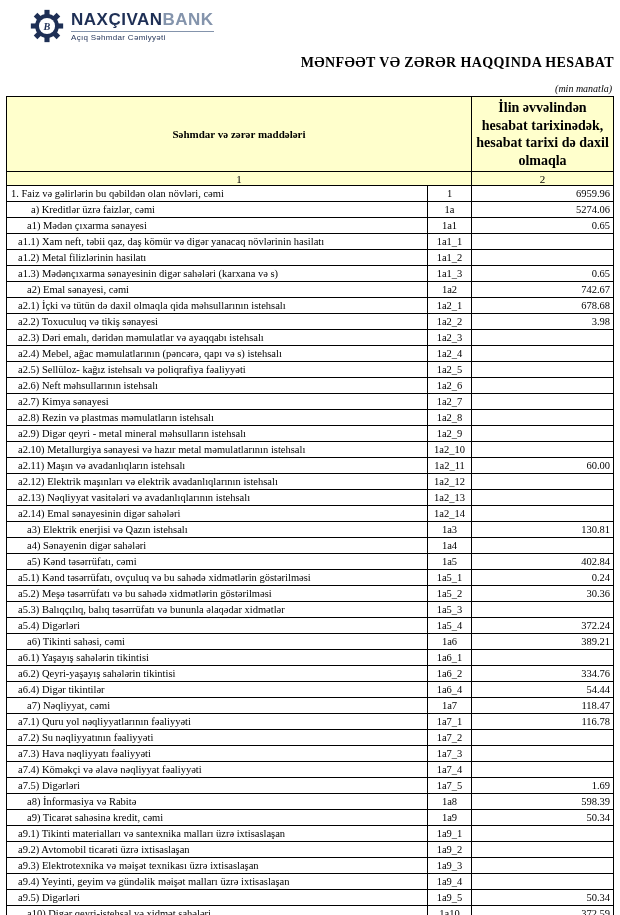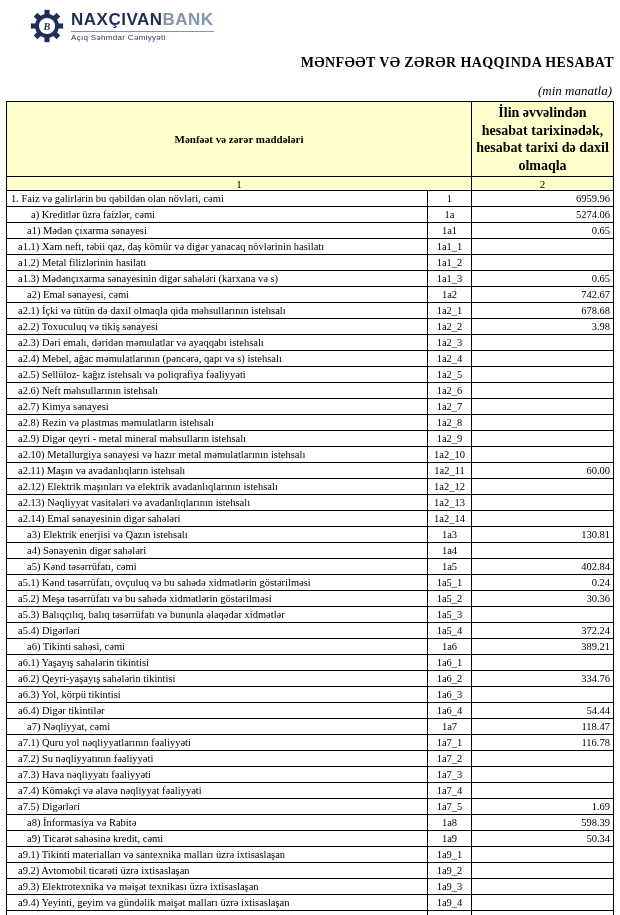--- a/index.html
+++ b/index.html
@@ -11,21 +11,21 @@
   .logo-row { display: flex; align-items: center; gap: 7px; margin: 2px 0 6px 24px; height: 38px; }
   .logo-icon { width: 34px; height: 34px; flex: 0 0 auto; }
   .logo-textblock { display: flex; flex-direction: column; line-height: 1; }
   .logo-name { font-family: "Liberation Sans", sans-serif; font-weight: bold; font-size: 17px; letter-spacing: 0.5px; }
   .logo-name .primary { color: #1e2f55; }
   .logo-name .secondary { color: #8494ac; }
   .logo-tagline { font-family: "Liberation Sans", sans-serif; font-size: 8px; color: #1e2f55; margin-top: 3px; letter-spacing: 0.3px; border-top: 1px solid #8494ac; padding-top: 2px; }
 
   
   .title { text-align: right; font-size: 14px; font-weight: bold; margin: 10px 0 12px 0; letter-spacing: 0.4px; }
-  .unit-note { text-align: right; font-style: italic; font-size: 13px; margin: 3px 2px 2px 0; }
+  .unit-note { text-align: right; font-style: italic; font-size: 10px; margin: 3px 2px 2px 0; }
 
   
   table { width: 100%; border-collapse: collapse; table-layout: fixed; }
   col.c-label { width: auto; }
   col.c-code  { width: 44px; }
   col.c-value { width: 142px; }
   th, td { border: 1px solid #000; }
   thead th { background: #ffffcc; font-weight: bold; font-size: 11px; padding: 2px 3px; text-align: center; vertical-align: middle; }
   .th-items { height: 42px; }
   .th-period { line-height: 1.25; font-size: 14px; }
@@ -72,21 +72,21 @@
   <div class="unit-note">(min manatla)</div>
 
   <table>
     <colgroup>
       <col class="c-label">
         <col class="c-code">
         <col class="c-value">
     </colgroup>
     <thead>
       <tr>
-        <th class="th-items" colspan="2">Mənfəət və zərər maddələri</th>
+        <th class="th-items" colspan="2">Səhmdar və zərər maddələri</th>
         <th class="th-period">İlin əvvəlindən hesabat tarixinədək, hesabat tarixi də daxil olmaqla</th>
       </tr>
       <tr>
         <th class="th-num" colspan="2">1</th>
         <th class="th-num">2</th>
       </tr>
     </thead>
     <tbody id="table-body">
         <tr class="bold">
           <td class="cell-label indent-0">1. Faiz və gəlirlərin bu qəbildən olan növləri, cəmi</td>
@@ -237,25 +237,20 @@
           <td class="cell-label indent-3">a6.1) Yaşayış sahələrin tikintisi</td>
           <td class="cell-code">1a6_1</td>
           <td class="cell-value"></td>
         </tr>
         <tr>
           <td class="cell-label indent-3">a6.2) Qeyri-yaşayış sahələrin tikintisi</td>
           <td class="cell-code">1a6_2</td>
           <td class="cell-value">334.76</td>
         </tr>
         <tr>
-          <td class="cell-label indent-3">a6.3) Yol, körpü tikintisi</td>
-          <td class="cell-code">1a6_3</td>
-          <td class="cell-value"></td>
-        </tr>
-        <tr>
           <td class="cell-label indent-3">a6.4) Digər tikintilər</td>
           <td class="cell-code">1a6_4</td>
           <td class="cell-value">54.44</td>
         </tr>
         <tr>
           <td class="cell-label indent-2">a7) Nəqliyyat, cəmi</td>
           <td class="cell-code">1a7</td>
           <td class="cell-value">118.47</td>
         </tr>
         <tr>

